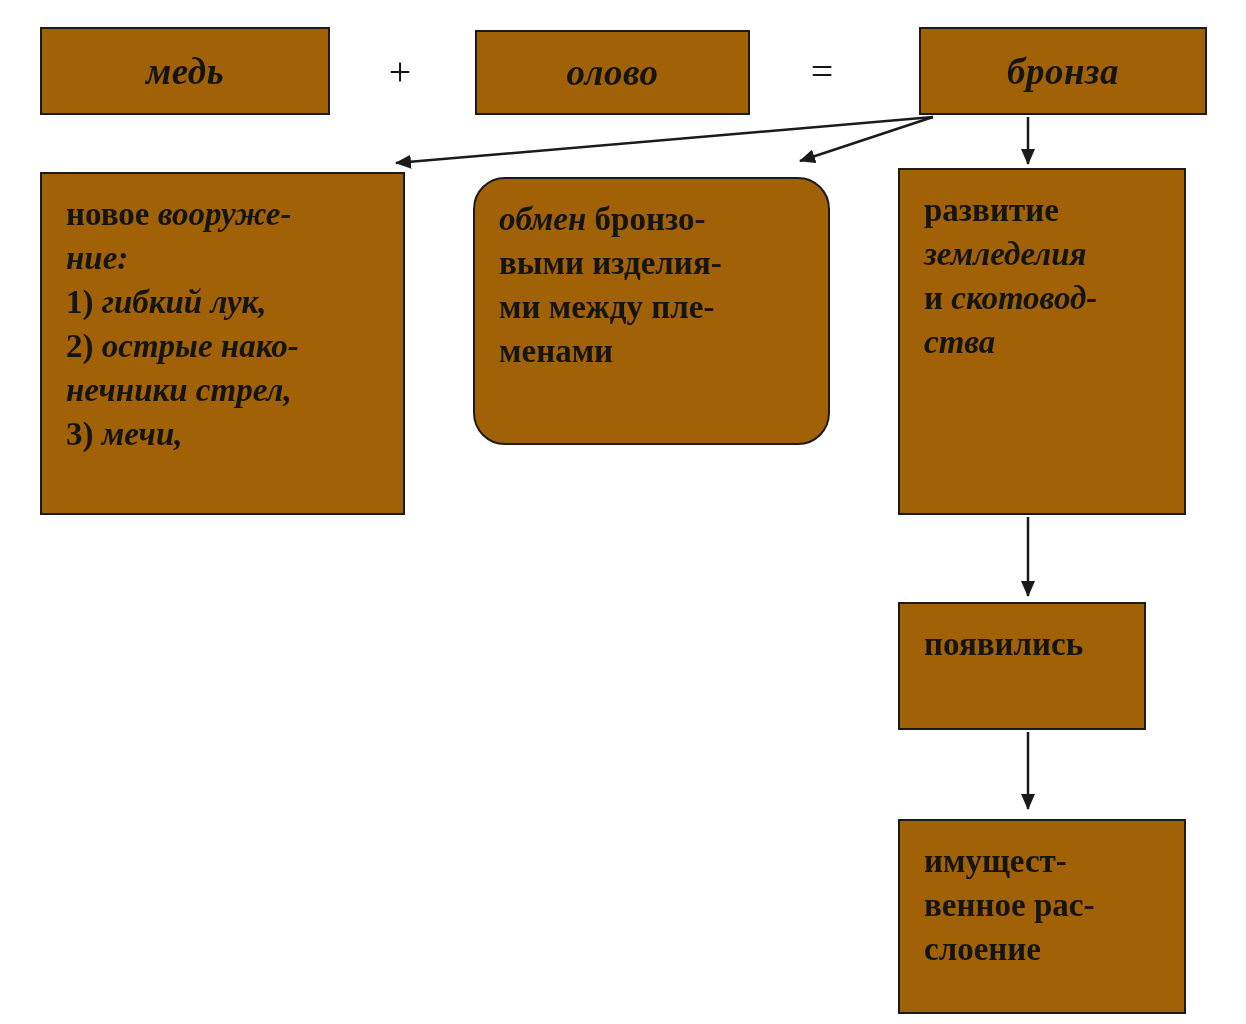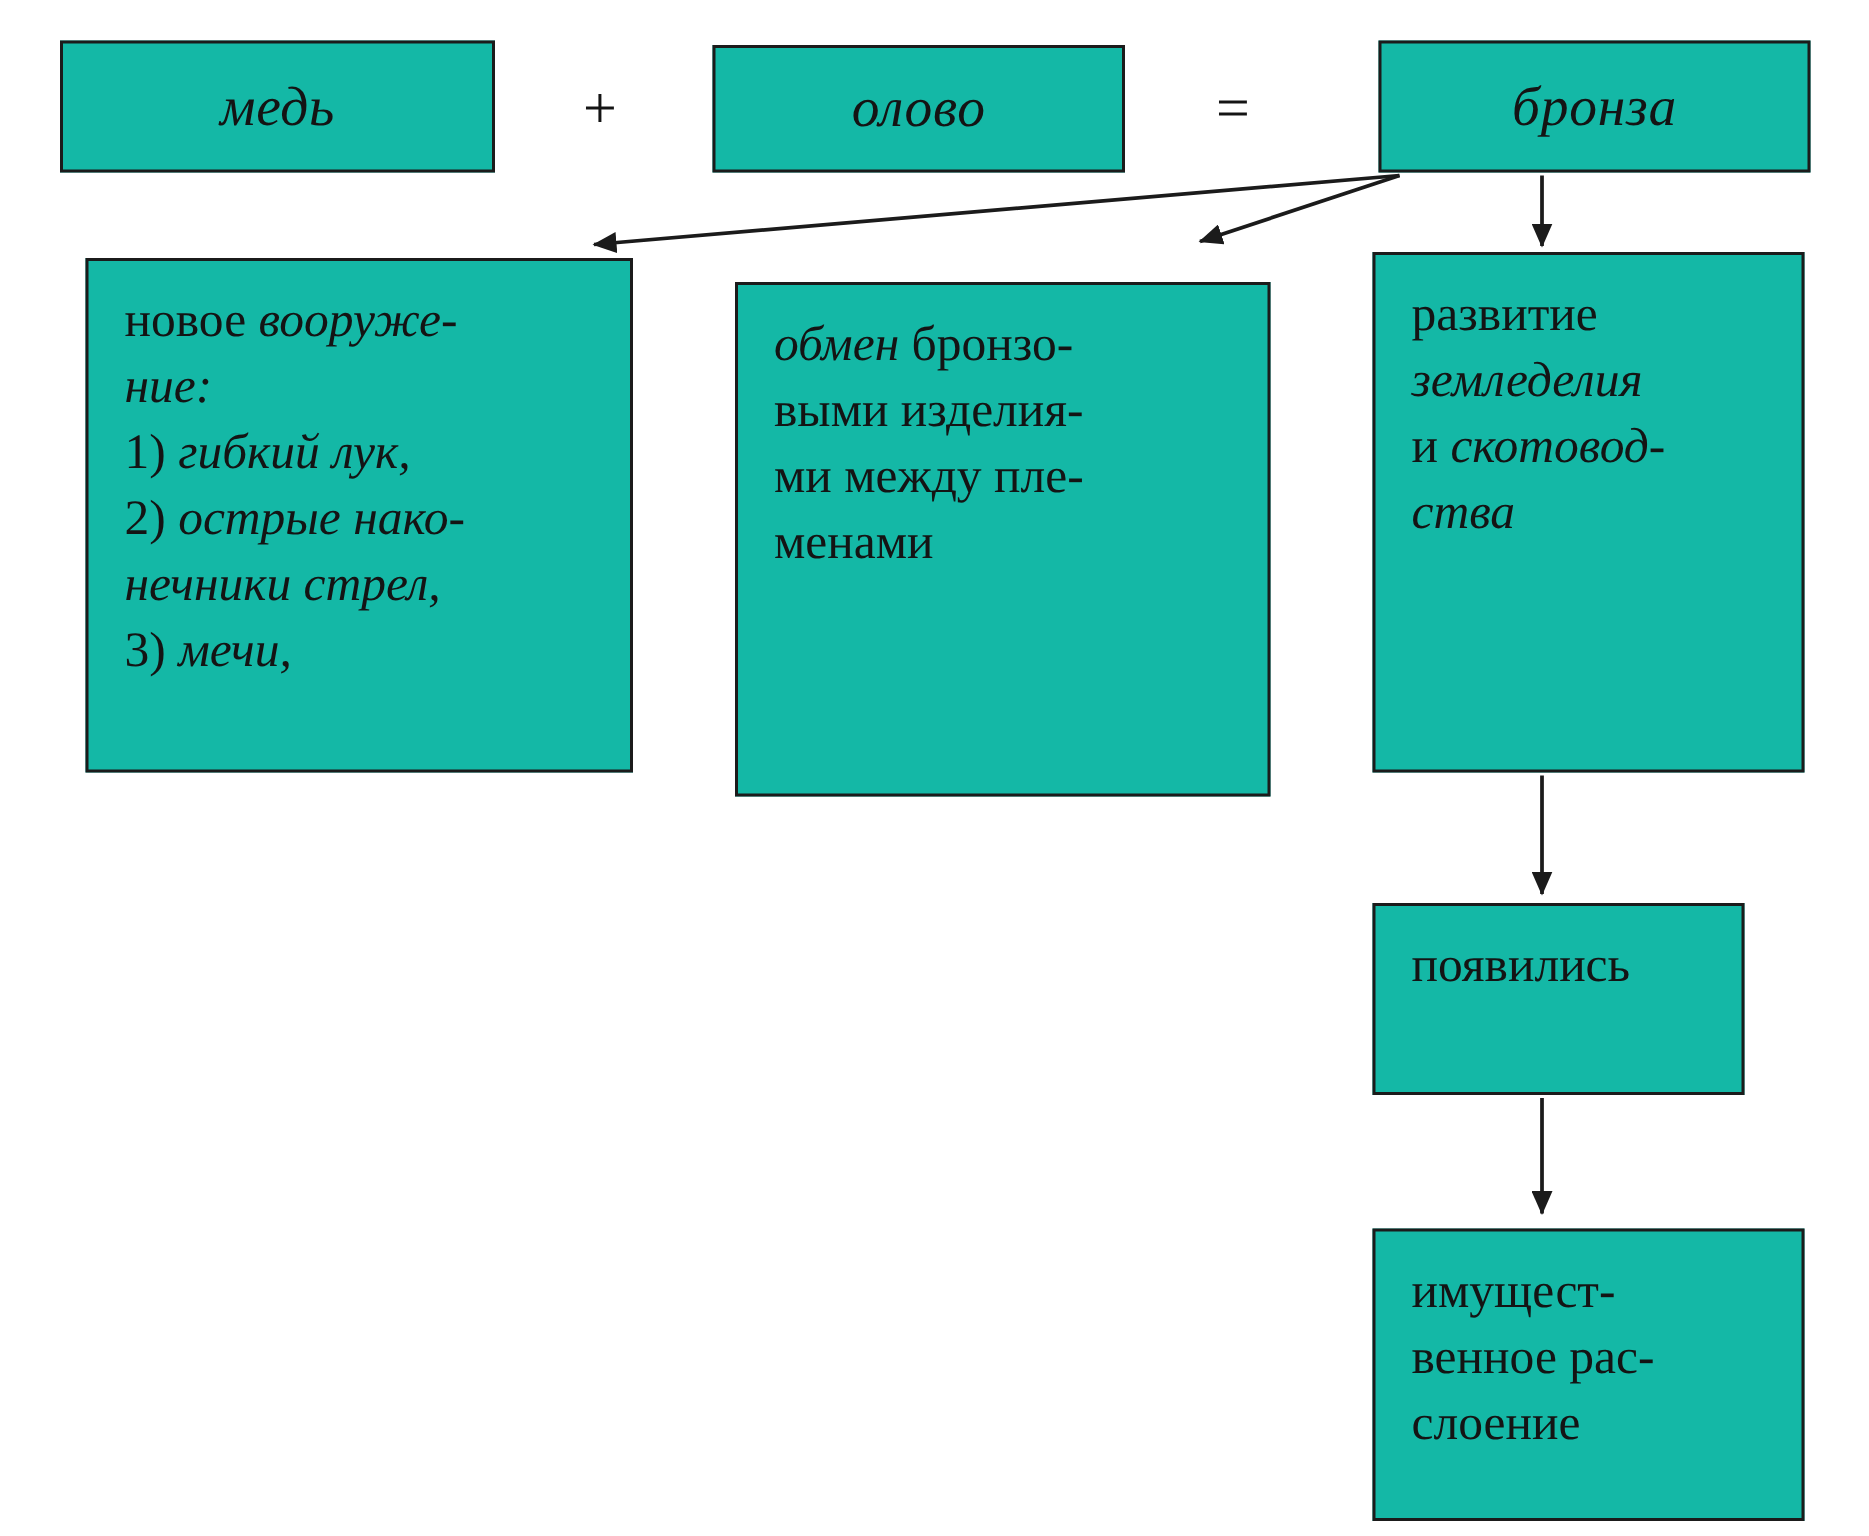--- a/index.html
+++ b/index.html
@@ -13,21 +13,22 @@
     height: 1024px;
     background: #ffffff;
     font-family: "Liberation Serif", "DejaVu Serif", serif;
     color: #141414;
     overflow: hidden;
   }
   .box {
     position: absolute;
     border: 2.5px solid #1b1b1b;
     box-sizing: border-box;
-    background: #14b8a6;
+    background: #a16207;
+    font-weight: bold;
   }
   .formula-box {
     display: flex;
     align-items: center;
     justify-content: center;
     font-style: italic;
     font-size: 37px;
     letter-spacing: 0.5px;
   }
   .op {
@@ -35,21 +36,20 @@
     display: flex;
     align-items: center;
     justify-content: center;
     font-size: 40px;
     font-style: normal;
   }
   .content {
     font-size: 33px;
     line-height: 44px;
     padding: 18px 18px 24px 24px;
-    margin-left: 17px;
   }
   .content .it {
     font-style: italic;
   }
   svg.overlay {
     position: absolute;
     left: 0;
     top: 0;
     pointer-events: none;
   }
@@ -90,21 +90,21 @@
 
   <div class="box content" style="left:40px; top:172px; width:365px; height:343px;">
       <div><span>новое </span><span class="it">вооруже-</span></div>
       <div><span class="it">ние:</span></div>
       <div><span>1) </span><span class="it">гибкий лук,</span></div>
       <div><span>2) </span><span class="it">острые нако-</span></div>
       <div><span class="it">нечники стрел,</span></div>
       <div><span>3) </span><span class="it">мечи,</span></div>
     </div>
 
-  <div class="box content" style="left:473px; top:188px; width:357px; height:343px;">
+  <div class="box content" style="left:473px; top:177px; width:357px; height:268px;border-radius:32px;">
       <div><span class="it">обмен</span><span> бронзо-</span></div>
       <div><span>выми изделия-</span></div>
       <div><span>ми между пле-</span></div>
       <div><span>менами</span></div>
     </div>
 
   <div class="box content" style="left:898px; top:168px; width:288px; height:347px;">
       <div><span>развитие</span></div>
       <div><span class="it">земледелия</span></div>
       <div><span>и </span><span class="it">скотовод-</span></div>

